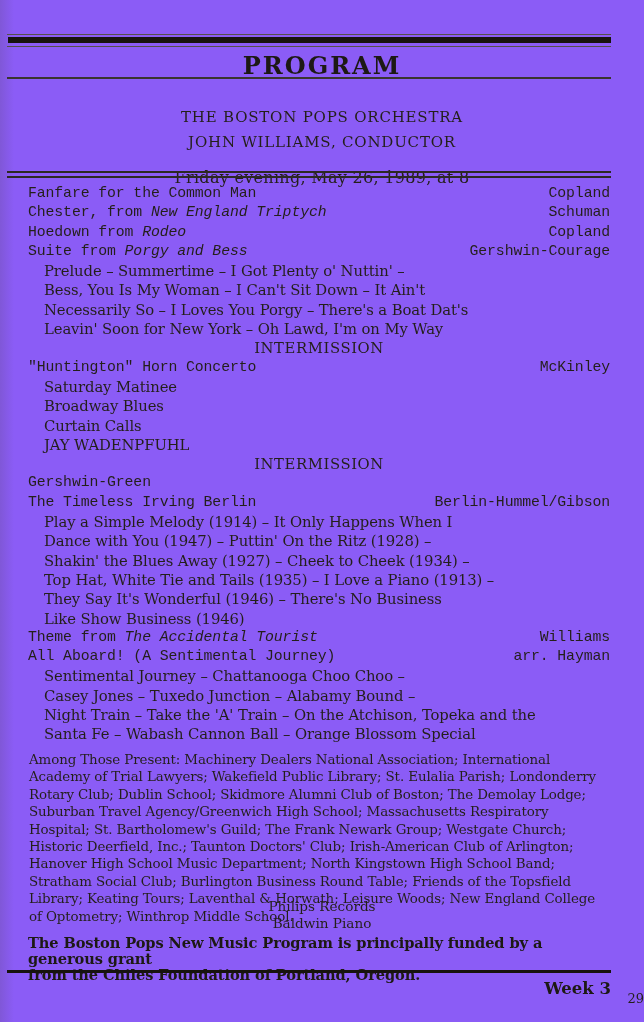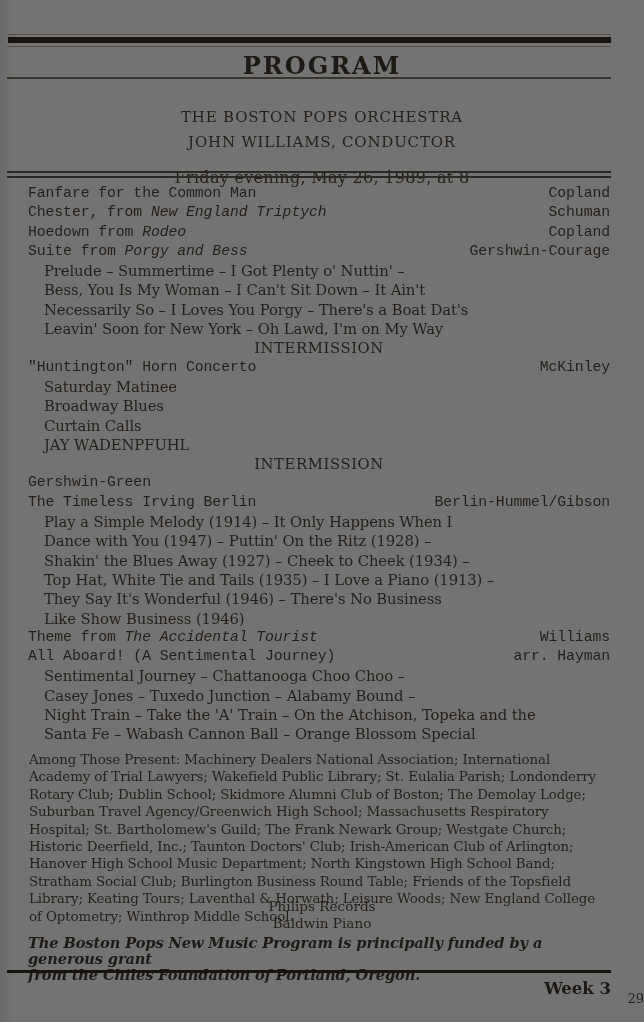--- a/index.html
+++ b/index.html
@@ -1,20 +1,20 @@
 <!DOCTYPE html>
 <html><head>
 <meta charset="utf-8">
 <style>
   html,body { margin:0; padding:0; background:#e9e6e0; }
   .sheet {
     position:relative;
     width:644px; height:1022px;
     margin:0 auto;
-    background:#737373;
+    background:#8b5cf6;
     font-family:"DejaVu Serif","Liberation Serif",serif;
     color:#241f1a;
     overflow:hidden;
   }
   .edge-shade {
     position:absolute; left:0; top:0; bottom:0; width:14px;
     background:linear-gradient(90deg, rgba(70,62,55,0.16), rgba(70,62,55,0));
     pointer-events:none;
   }
   .rule { position:absolute; left:7px; right:33px; background:#2c2823; }
@@ -43,21 +43,21 @@
   .row.subline { padding-left:16px; }
   .row.intermission { text-align:center; letter-spacing:0.6px; }
   .ack {
     position:absolute; top:750px; left:28px; width:582px; margin:1px;
     font-size:13.4px; line-height:17.4px; letter-spacing:-0.1px;
   }
   .credits { position:absolute; top:898px; left:0; right:0; text-align:center; font-size:13.6px; line-height:16.8px; }
   .funding {
     position:absolute; top:935px; left:28px; width:592px; margin:0;
     font-weight:bold; font-size:14.6px; line-height:16.2px;
-    white-space:pre-line; color:#1d1914; letter-spacing:-0.1px;font-style:italic;
+    white-space:pre-line; color:#1d1914; letter-spacing:-0.1px;
   }
   .rule-bottom { top:970px; height:2.5px; background:#17130f; }
   .week { position:absolute; top:979px; right:33px; font-weight:bold; font-size:16.5px; color:#1d1914; }
   .pagenum { position:absolute; top:991px; left:0; right:0; text-align:right; font-size:13px; }
 </style>
 </head>
 <body>
 
 <div class="sheet">
   <div class="edge-shade"></div>

